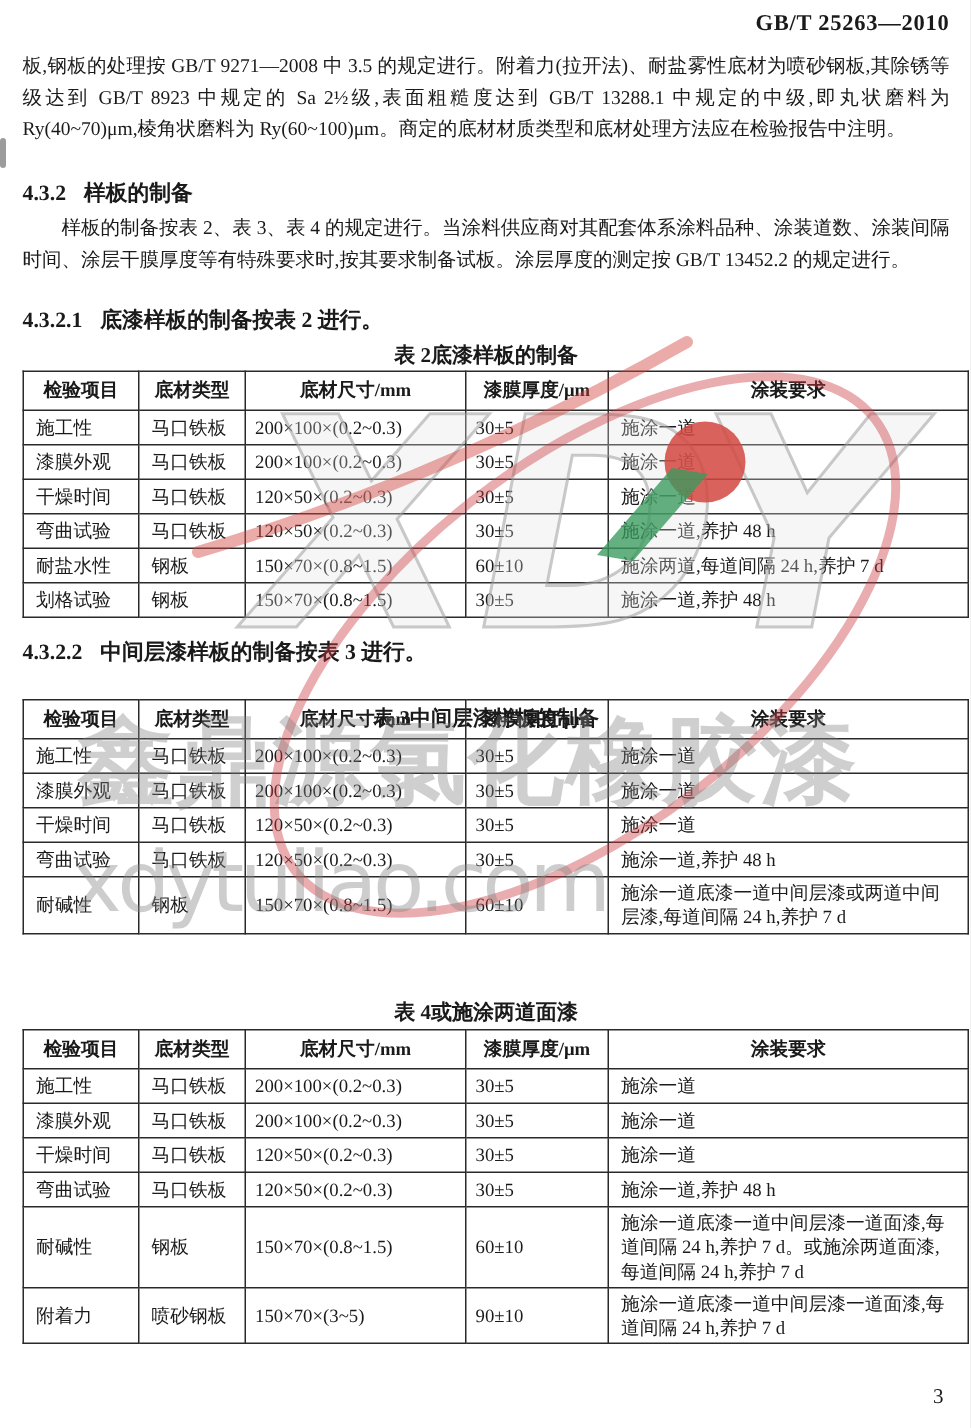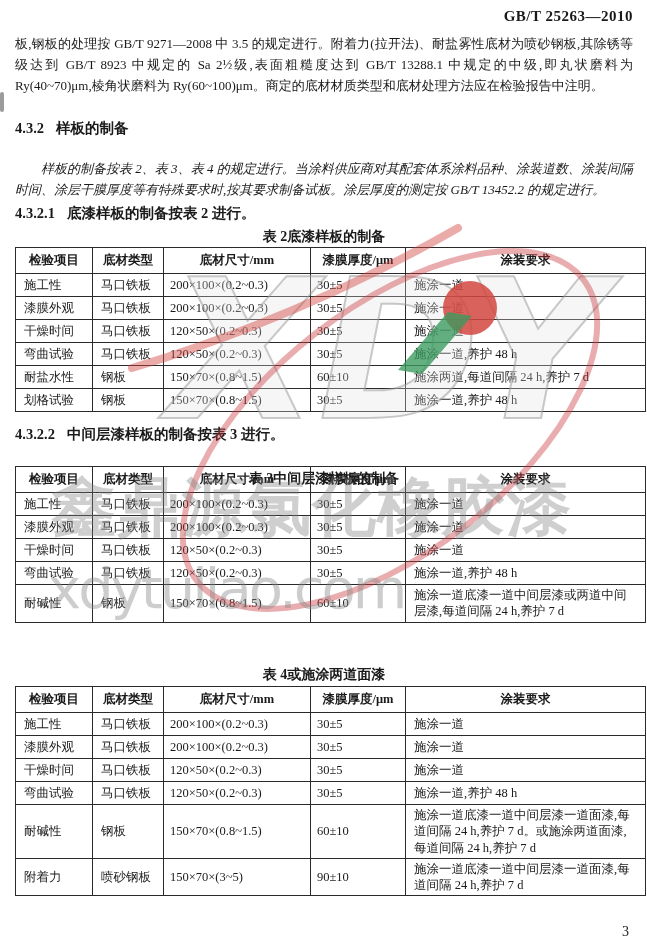--- a/index.html
+++ b/index.html
@@ -11,21 +11,21 @@
   }
   .std-number {
     position:absolute; top:8px; right:14px;
     font-size:15px; font-weight:bold; letter-spacing:0.5px;
   }
   .para {
     position:absolute; left:15px; width:618px;
     font-size:13px; line-height:21px; text-align:justify;
   }
   .p1 { top:33px; }
-  .p2 { top:158px; text-indent:2em;font-style:italic; }
+  .p2 { top:141px; text-indent:2em; }
   .heading {
     position:absolute; left:15px; width:618px;
     font-size:14.5px; font-weight:bold;
   }
   .h432  { top:119px; }
   .h4321 { top:204px; }
   .h4322 { top:425px; }
   .h4323 { top:642px; }
   .heading .h-num { margin-right:12px;margin-top:11px; }
   .tbl-caption {

